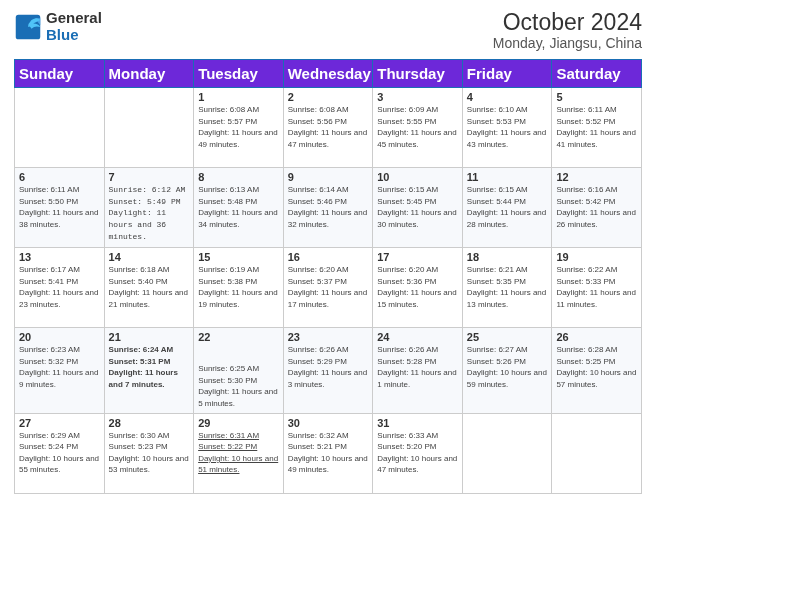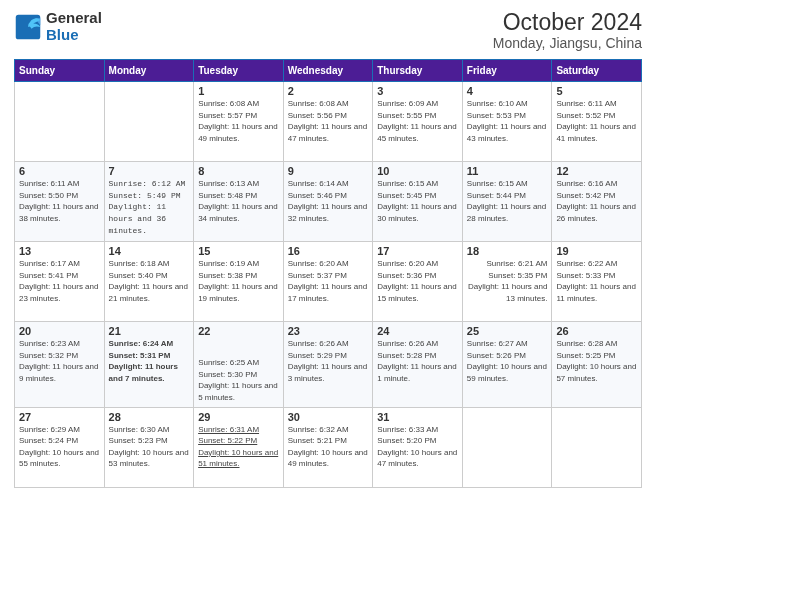--- a/index.html
+++ b/index.html
@@ -58,23 +58,23 @@
     .location {
       font-size: 14px;
       color: #555;
     }
     .calendar {
       width: 100%;
       border-collapse: collapse;
       table-layout: fixed;
     }
     .calendar th {
-      background: #4c1d95;
+      background: #6d28d9;
       color: #fff;
-      font-size: 10px;
+      font-size: 15px;
       font-weight: bold;
       padding: 5px 4px;
       text-align: left;
       border: 1px solid #1a6eb5;
     }
     .calendar td {
       vertical-align: top;
       border: 1px solid #ccc;
       padding: 3px 4px;
       font-size: 8.5px;
@@ -243,21 +243,21 @@
 Daylight: 11 hours and 17 minutes.</div>
           </td>
           <td>
             <span class="day-num">17</span>
             <div class="day-info" style="white-space: pre-line;">Sunrise: 6:20 AM
 Sunset: 5:36 PM
 Daylight: 11 hours and 15 minutes.</div>
           </td>
           <td>
             <span class="day-num">18</span>
-            <div class="day-info" style="white-space: pre-line; text-align: right;">Sunrise: 6:21 AM
+            <div class="day-info" style="white-space: pre-line;">Sunrise: 6:21 AM
 Sunset: 5:35 PM
 Daylight: 11 hours and 13 minutes.</div>
           </td>
           <td>
             <span class="day-num">19</span>
             <div class="day-info" style="white-space: pre-line;">Sunrise: 6:22 AM
 Sunset: 5:33 PM
 Daylight: 11 hours and 11 minutes.</div>
           </td>
         </tr>

